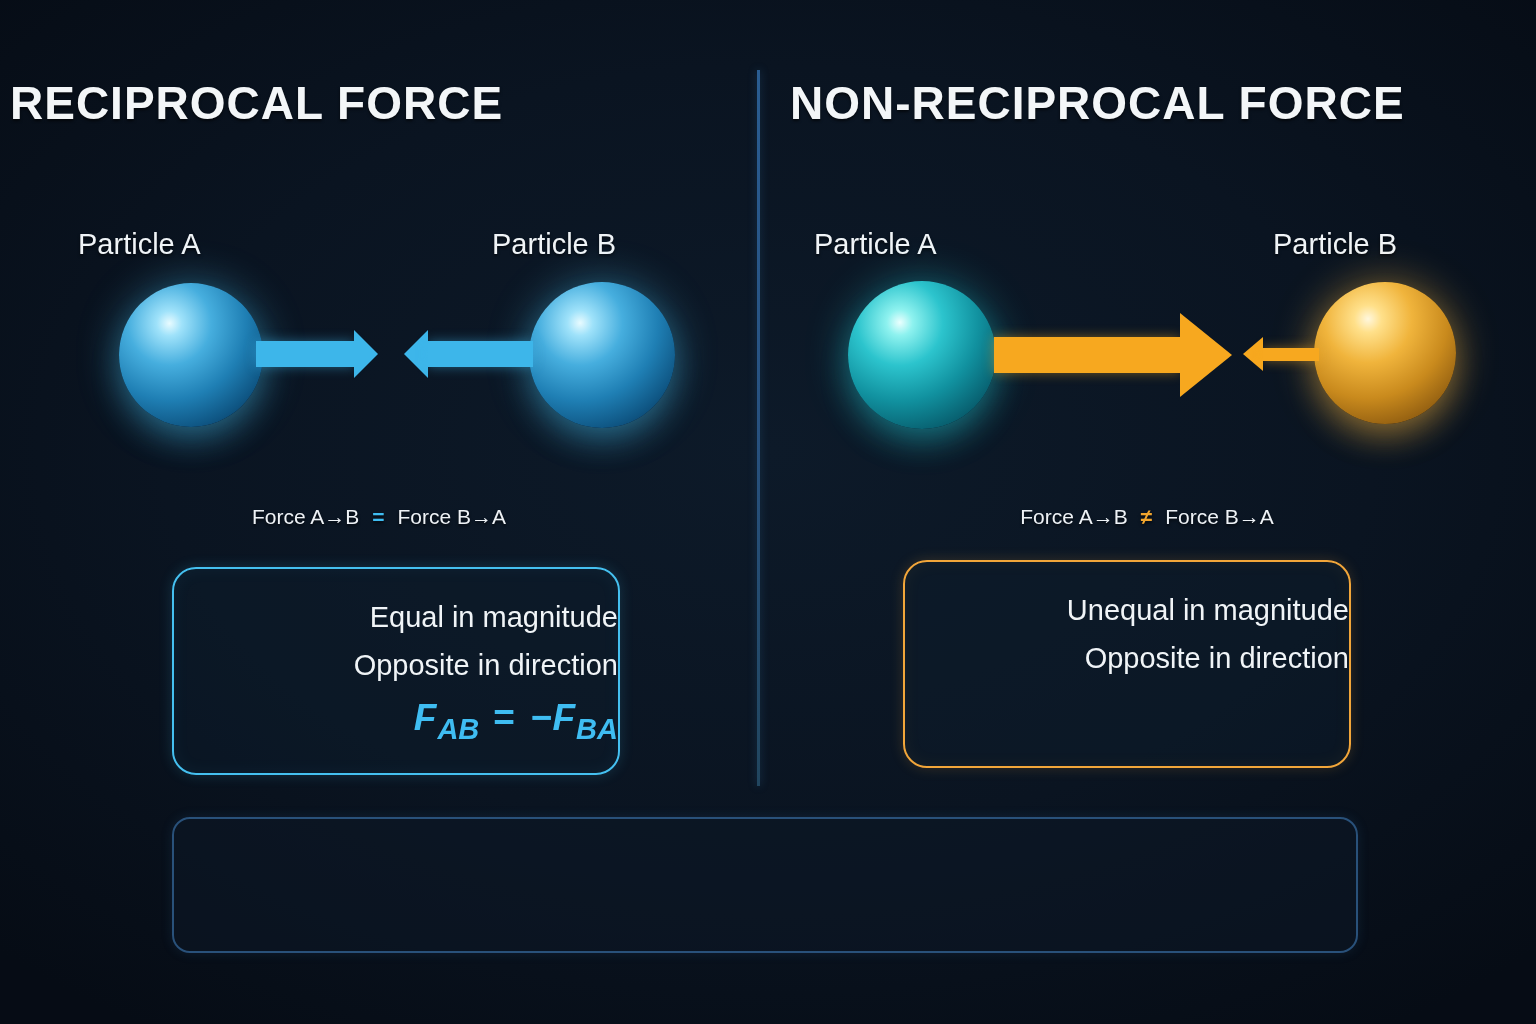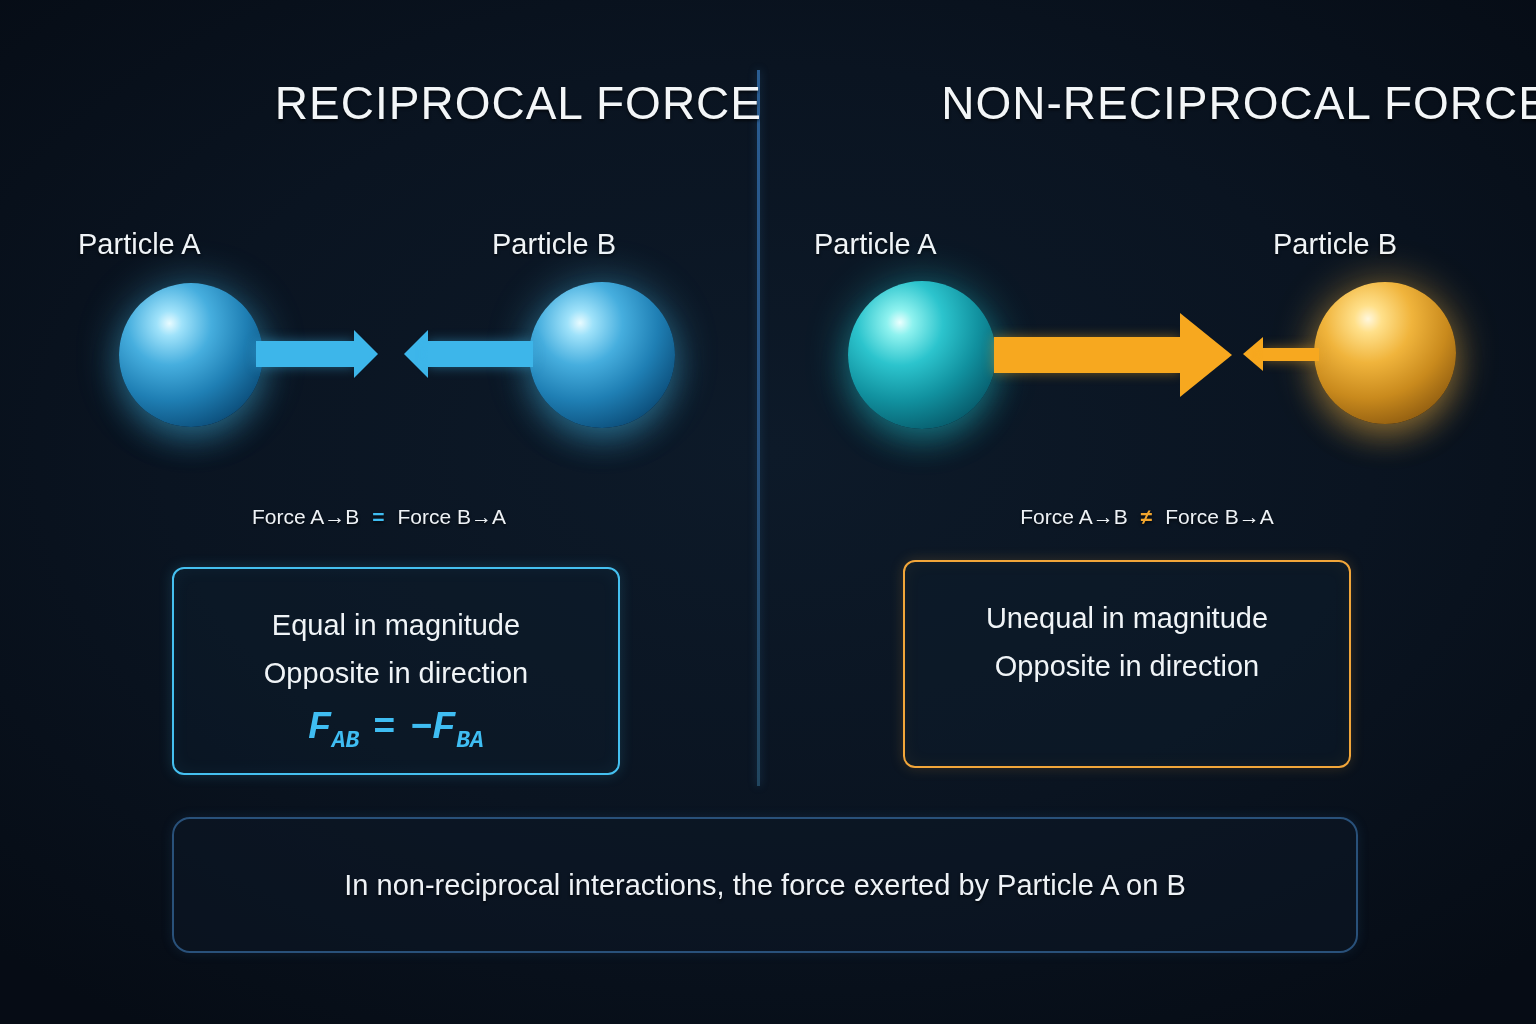--- a/index.html
+++ b/index.html
@@ -4,22 +4,22 @@
 <style>
   html,body{margin:0;padding:0;background:#05090f;}
   .canvas{
     position:relative;width:1536px;height:1024px;overflow:hidden;
     font-family:"Liberation Sans",sans-serif;color:#eef2f6;
     background:radial-gradient(ellipse 1100px 700px at 50% 44%, #0d1a29 0%, #0a1421 55%, #060c15 100%);
   }
   .abs{position:absolute;}
   
   .panel-title{
-    font-size:46px;font-weight:400;letter-spacing:1px;color:#f3f6f8;
-    text-align:right;line-height:1;text-shadow:0 2px 3px rgba(0,0,0,.6);
+    font-size:46px;font-weight:700;letter-spacing:1px;color:#f3f6f8;
+    text-align:left;line-height:1;text-shadow:0 2px 3px rgba(0,0,0,.6);
   }
   
   .divider{
     left:757px;top:70px;width:3px;height:716px;
     background:linear-gradient(180deg,#2a5d92 0%,#27517f 50%,#21465f 100%);
     box-shadow:0 0 8px rgba(60,130,190,.35);
   }
   
   .particle-label{width:220px;text-align:left;font-size:29px;color:#f0f4f7;text-shadow:0 2px 3px rgba(0,0,0,.6);}
   
@@ -43,30 +43,30 @@
   .head-right-blue{width:0;height:0;border-top:24px solid transparent;border-bottom:24px solid transparent;border-left:24px solid #3db6ea;}
   .head-left-blue{width:0;height:0;border-top:24px solid transparent;border-bottom:24px solid transparent;border-right:24px solid #3db6ea;}
   .head-right-orange-big{width:0;height:0;border-top:42px solid transparent;border-bottom:42px solid transparent;border-left:52px solid #f7a81f;}
   .head-left-orange-small{width:0;height:0;border-top:17px solid transparent;border-bottom:17px solid transparent;border-right:20px solid #f7a81f;}
   
   .relation{display:flex;justify-content:center;align-items:baseline;gap:13px;font-size:21px;color:#eef2f6;text-shadow:0 2px 3px rgba(0,0,0,.6);}
   .op-blue{color:#3fbdf2;font-weight:700;}
   .op-orange{color:#f2a62e;font-weight:700;}
   
   .info-box{
-    width:448px;height:208px;border-radius:12px;box-sizing:border-box;
-    background:rgba(14,28,44,.45);text-align:center;padding-top:32px;
+    width:448px;height:208px;border-radius:24px;box-sizing:border-box;
+    background:rgba(14,28,44,.45);text-align:right;padding-top:24px;
   }
   .box-blue{border:2px solid #45c0f0;box-shadow:0 0 14px rgba(69,192,240,.18), inset 0 0 18px rgba(69,192,240,.06);}
   .box-orange{border:2px solid #f2a63a;box-shadow:0 0 14px rgba(242,166,58,.18), inset 0 0 18px rgba(242,166,58,.06);}
   .box-line{font-size:29px;line-height:48px;color:#f0f4f7;}
   .formula{margin-top:8px;font-size:37px;font-style:italic;font-weight:600;letter-spacing:1px;}
   .formula-blue{color:#3fbdf2;}
   .formula-orange{color:#f2a52e;}
-  .formula sub{font-size:23px;font-style:italic;vertical-align:-9px;letter-spacing:0;font-family:Liberation Mono, monospace;}
+  .formula sub{font-size:29px;font-style:italic;vertical-align:-9px;letter-spacing:0;}
   .formula .f-op{margin:0 14px;font-style:normal;}
   
   .footer-box{
     left:172px;top:817px;width:1186px;height:136px;border-radius:18px;box-sizing:border-box;
     border:2px solid #29517a;background:rgba(12,24,38,.55);
     box-shadow:0 0 12px rgba(45,95,147,.20);
     display:flex;flex-direction:column;justify-content:center;text-align:center;gap:4px;
   }
   .footer-line{font-size:29px;line-height:46px;color:#eef2f6;text-shadow:0 2px 3px rgba(0,0,0,.6);}
 </style>
@@ -130,16 +130,15 @@
     <span class="op-orange">≠</span>
     <span>Force B→A</span>
   </div>
 
   <div class="abs info-box box-orange" style="left:903px;top:560px;">
     <div class="box-line">Unequal in magnitude</div>
     <div class="box-line">Opposite in direction</div>
   </div>
 
   <div class="abs footer-box">
-    <div class="footer-line">In non-reciprocal interactions, the force exerted by Particle A on B</div>
   </div>
 
 </div>
 
 </body></html>

